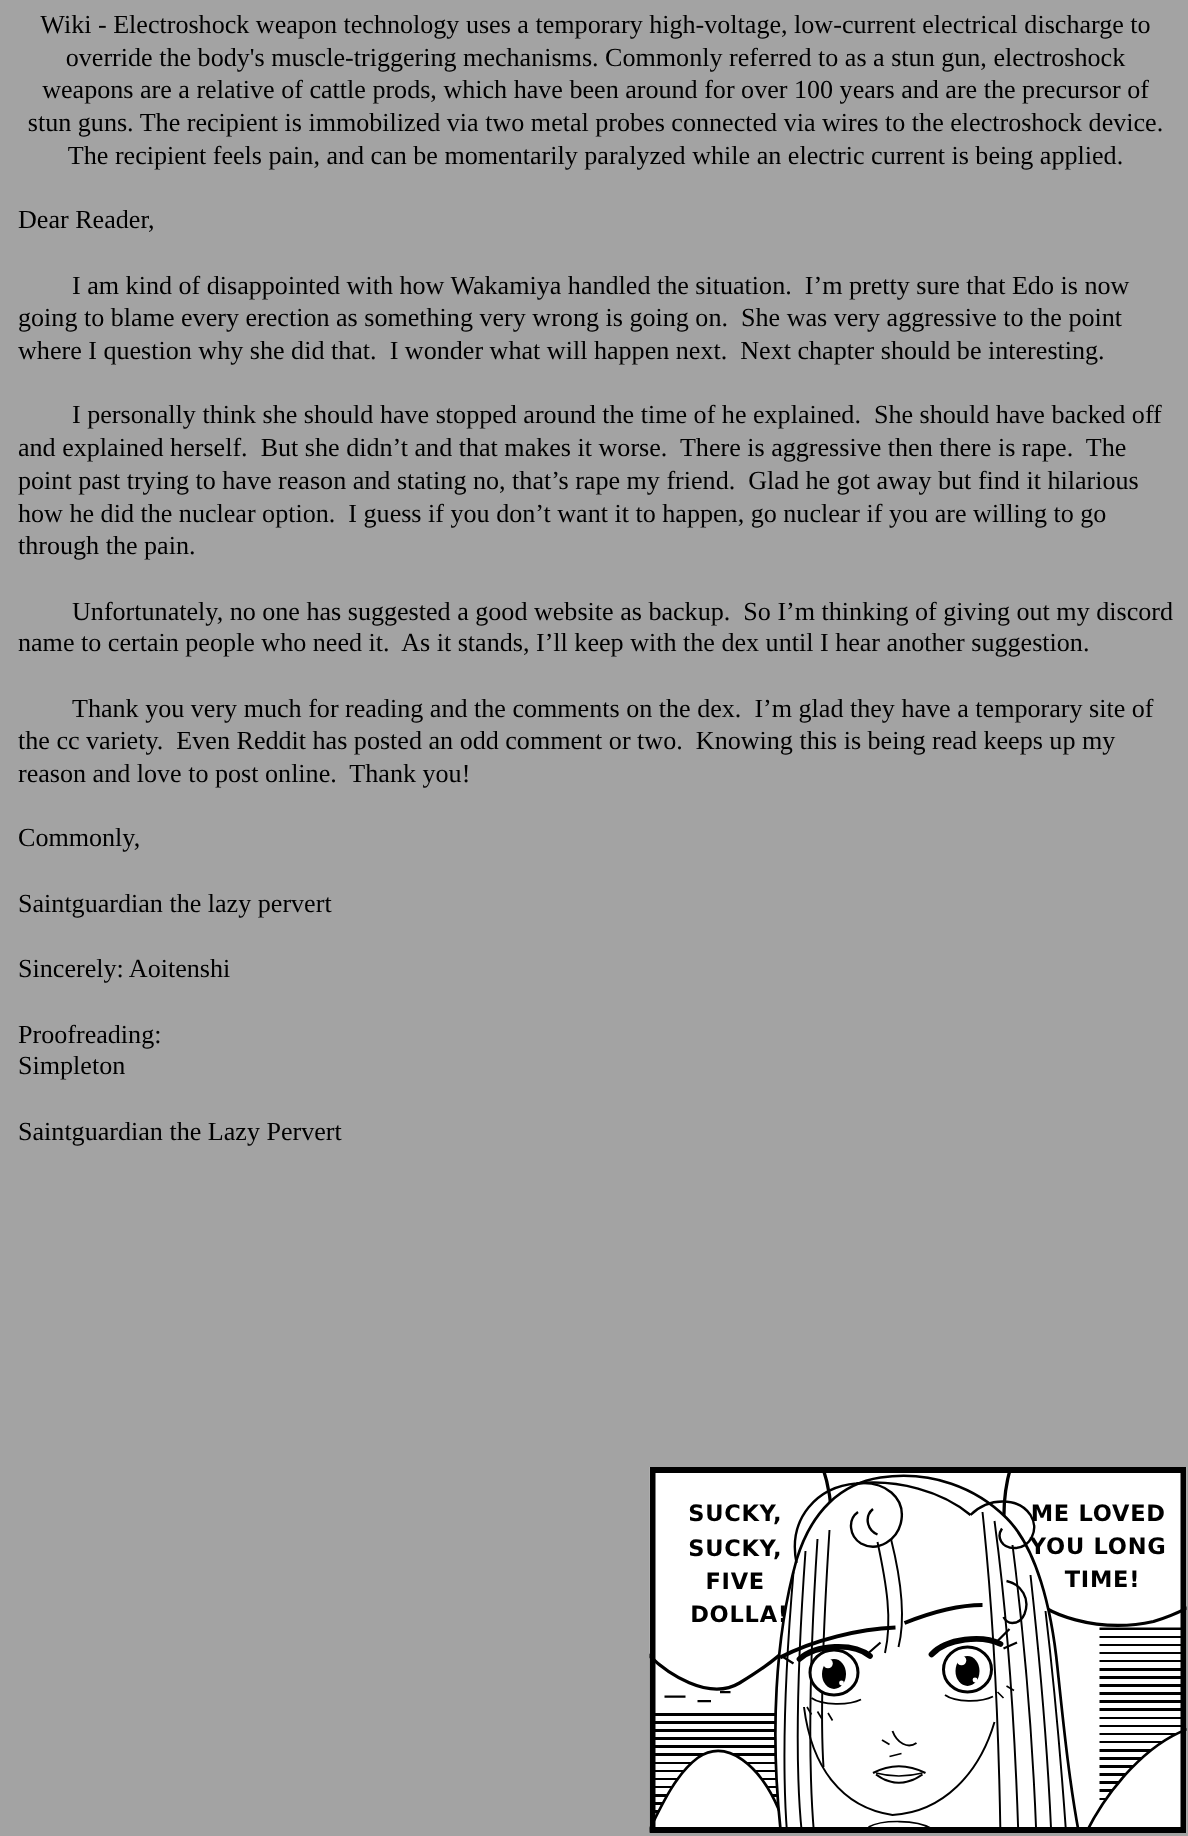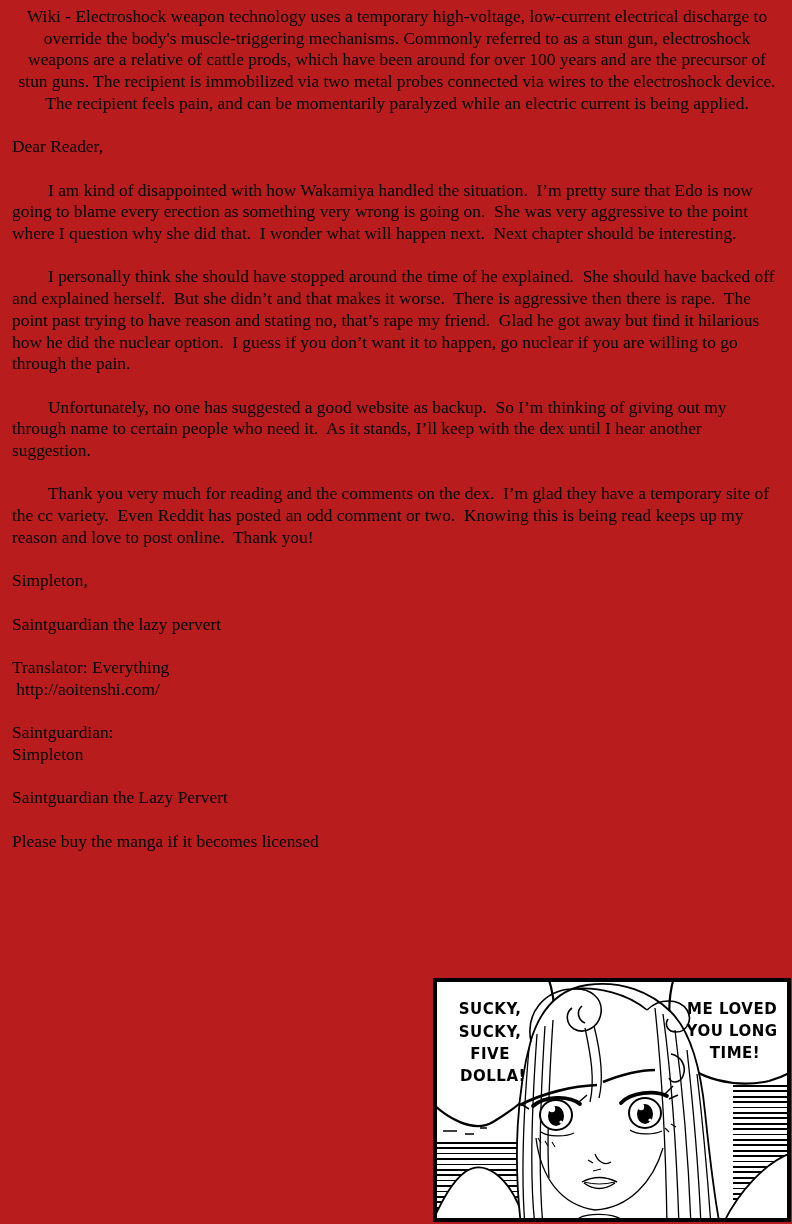--- a/index.html
+++ b/index.html
@@ -1,17 +1,17 @@
 <!DOCTYPE html>
 <html><head>
 <meta charset="utf-8">
 <style>
   html,body { margin:0; padding:0; background:#fff; }
   .page {
-    position:relative; width:792px; height:1224px; background:#b91c1c;
+    position:relative; width:792px; height:1224px; background:#a3a3a3;
     font-family:"Liberation Serif","DejaVu Serif",serif;
     font-size:17.4px; line-height:21.7px; color:#000; overflow:hidden;
   }
   .doc { position:absolute; left:12px; top:6px; width:770px; }
   .doc p { margin:0 0 21.7px 0; white-space:pre-wrap; }
   p.intro { text-align:center; margin-left:2px; margin-right:2px; }
   p.indent { text-indent:36px; }
   .group { margin:0 0 21.7px 0; }
   .group p { margin:0; }
   .panel { position:absolute; left:433px; top:978px; width:358px; height:244px; background:#fff; }
@@ -25,43 +25,41 @@
 </style>
 </head>
 <body>
 
 <div class="page">
   <div class="doc">
     <p class="intro">Wiki - Electroshock weapon technology uses a temporary high-voltage, low-current electrical discharge to override the body's muscle-triggering mechanisms. Commonly referred to as a stun gun, electroshock weapons are a relative of cattle prods, which have been around for over 100 years and are the precursor of stun guns. The recipient is immobilized via two metal probes connected via wires to the electroshock device. The recipient feels pain, and can be momentarily paralyzed while an electric current is being applied.</p>
     <p>Dear Reader,</p>
     <p class="indent">I am kind of disappointed with how Wakamiya handled the situation.  I’m pretty sure that Edo is now going to blame every erection as something very wrong is going on.  She was very aggressive to the point where I question why she did that.  I wonder what will happen next.  Next chapter should be interesting.</p>
     <p class="indent">I personally think she should have stopped around the time of he explained.  She should have backed off and explained herself.  But she didn’t and that makes it worse.  There is aggressive then there is rape.  The point past trying to have reason and stating no, that’s rape my friend.  Glad he got away but find it hilarious how he did the nuclear option.  I guess if you don’t want it to happen, go nuclear if you are willing to go through the pain.</p>
-    <p class="indent">Unfortunately, no one has suggested a good website as backup.  So I’m thinking of giving out my through name to certain people who need it.  As it stands, I’ll keep with the dex until I hear another suggestion.</p>
+    <p class="indent">Unfortunately, no one has suggested a good website as backup.  So I’m thinking of giving out my discord name to certain people who need it.  As it stands, I’ll keep with the dex until I hear another suggestion.</p>
     <p class="indent">Thank you very much for reading and the comments on the dex.  I’m glad they have a temporary site of the cc variety.  Even Reddit has posted an odd comment or two.  Knowing this is being read keeps up my reason and love to post online.  Thank you!</p>
-    <p>Simpleton,</p>
+    <p>Commonly,</p>
     <p>Saintguardian the lazy pervert</p>
 
     <div class="group">
-      <p>Translator: Everything</p>
-      <p> http://aoitenshi.com/</p>
+      <p>Sincerely: Aoitenshi</p>
     </div>
 
     <div class="group">
-      <p>Saintguardian:</p>
+      <p>Proofreading:</p>
       <p>Simpleton</p>
     </div>
 
     <div class="group">
       <p>Saintguardian the Lazy Pervert</p>
     </div>
 
     <div class="group">
     </div>
 
-    <p>Please buy the manga if it becomes licensed</p>
   </div>
 
   <div class="panel">
     <div class="hatch hatch-left"></div>
     <div class="hatch hatch-right"></div>
 
     <svg width="358" height="244" viewBox="0 0 358 244">
 
       <g>
         <path d="M -4,-4 L 114,-4 C 126,28 124,72 108,100 C 96,121 78,133 60,144 C 40,156 12,139 -4,122 Z" fill="#fff" stroke="#000" stroke-width="2.2"></path>

